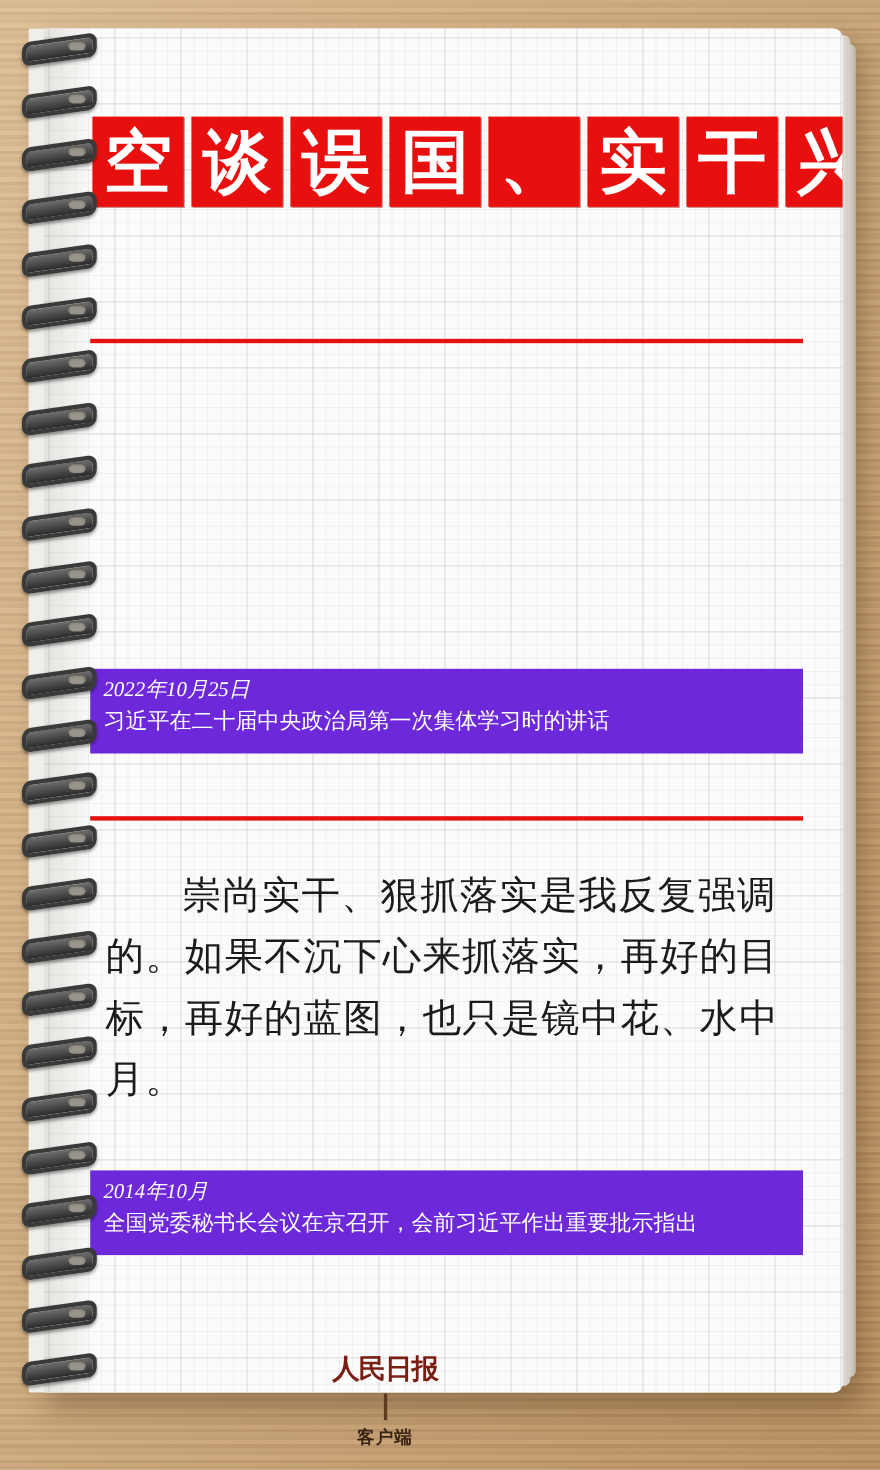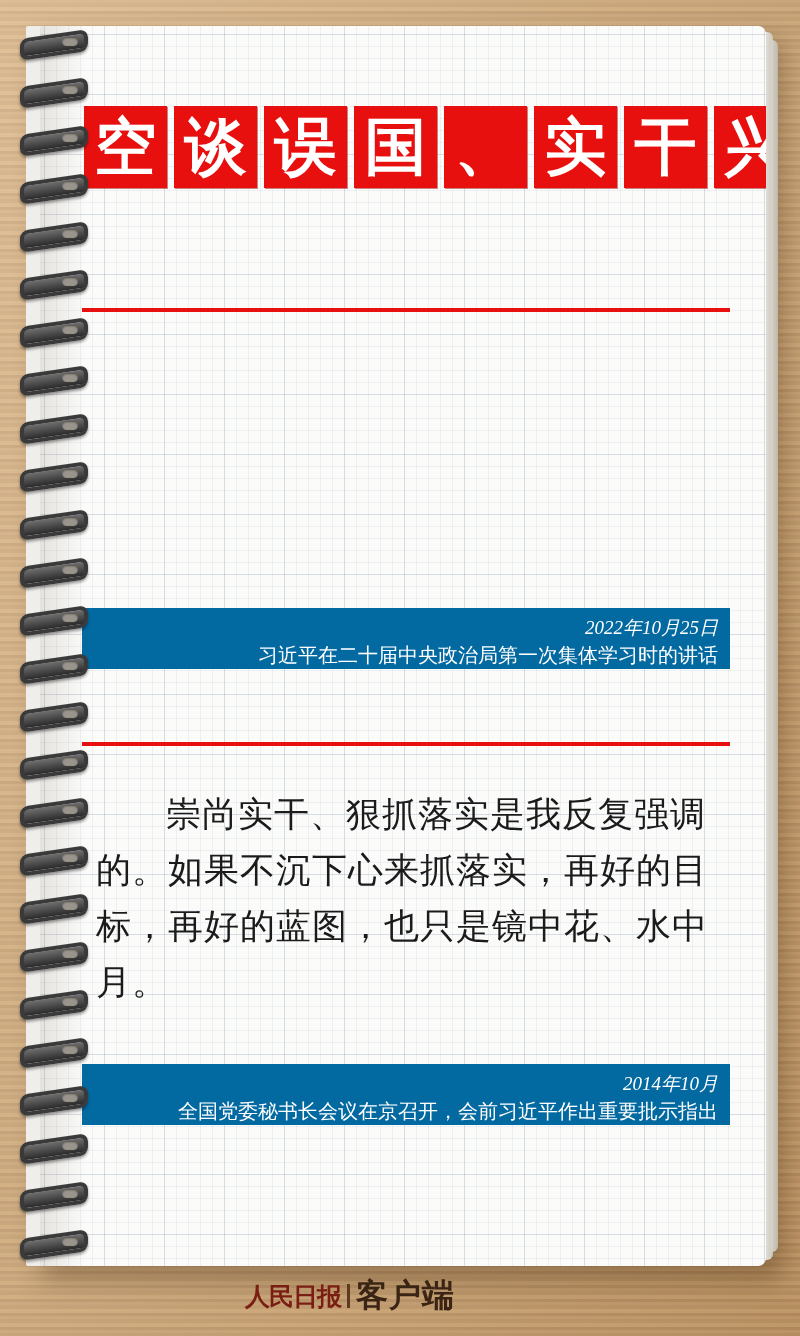--- a/index.html
+++ b/index.html
@@ -186,25 +186,24 @@
     font-size: 35px;
     line-height: 56px;
     letter-spacing: 1px;
     text-indent: 70px;
   }
 
   .source {
     position: absolute;
     left: 42px;
     width: 648px;
-    background: #0369a1;
+    background: #6d28d9;
     color: #ffffff;
-    padding: 7px 12px 0 12px;
+    padding: 7px 12px 16px 12px;
     box-sizing: border-box;
-    text-align: right;
   }
   .source .date {
     display: block;
     font-family: "Liberation Serif", serif;
     font-style: italic;
     font-size: 19px;
     line-height: 26px;
   }
   .source .desc {
     display: block;
@@ -216,37 +215,38 @@
   
   .footer {
     position: absolute;
     left: 0;
     bottom: 18px;
     width: 700px;
     display: flex;
     justify-content: center;
     align-items: center;
     gap: 6px;
+    flex-direction: column;
   }
   .footer .rmrb {
     font-family: "DejaVu Serif", "Liberation Serif", serif;
     font-weight: bold;
     font-size: 25px;
     color: #7a1d12;
     letter-spacing: -1px;
   }
   .footer .divider {
     width: 3px;
     height: 24px;
     background: #5d3a20;
   }
   .footer .client {
     font-family: "DejaVu Sans", "Liberation Sans", sans-serif;
     font-weight: bold;
-    font-size: 32px;
+    font-size: 16px;
     color: #3a2414;
     letter-spacing: 1px;
   }
 </style>
 </head>
 <body>
 
 <div class="desk"></div>
 
 <div class="notebook">

